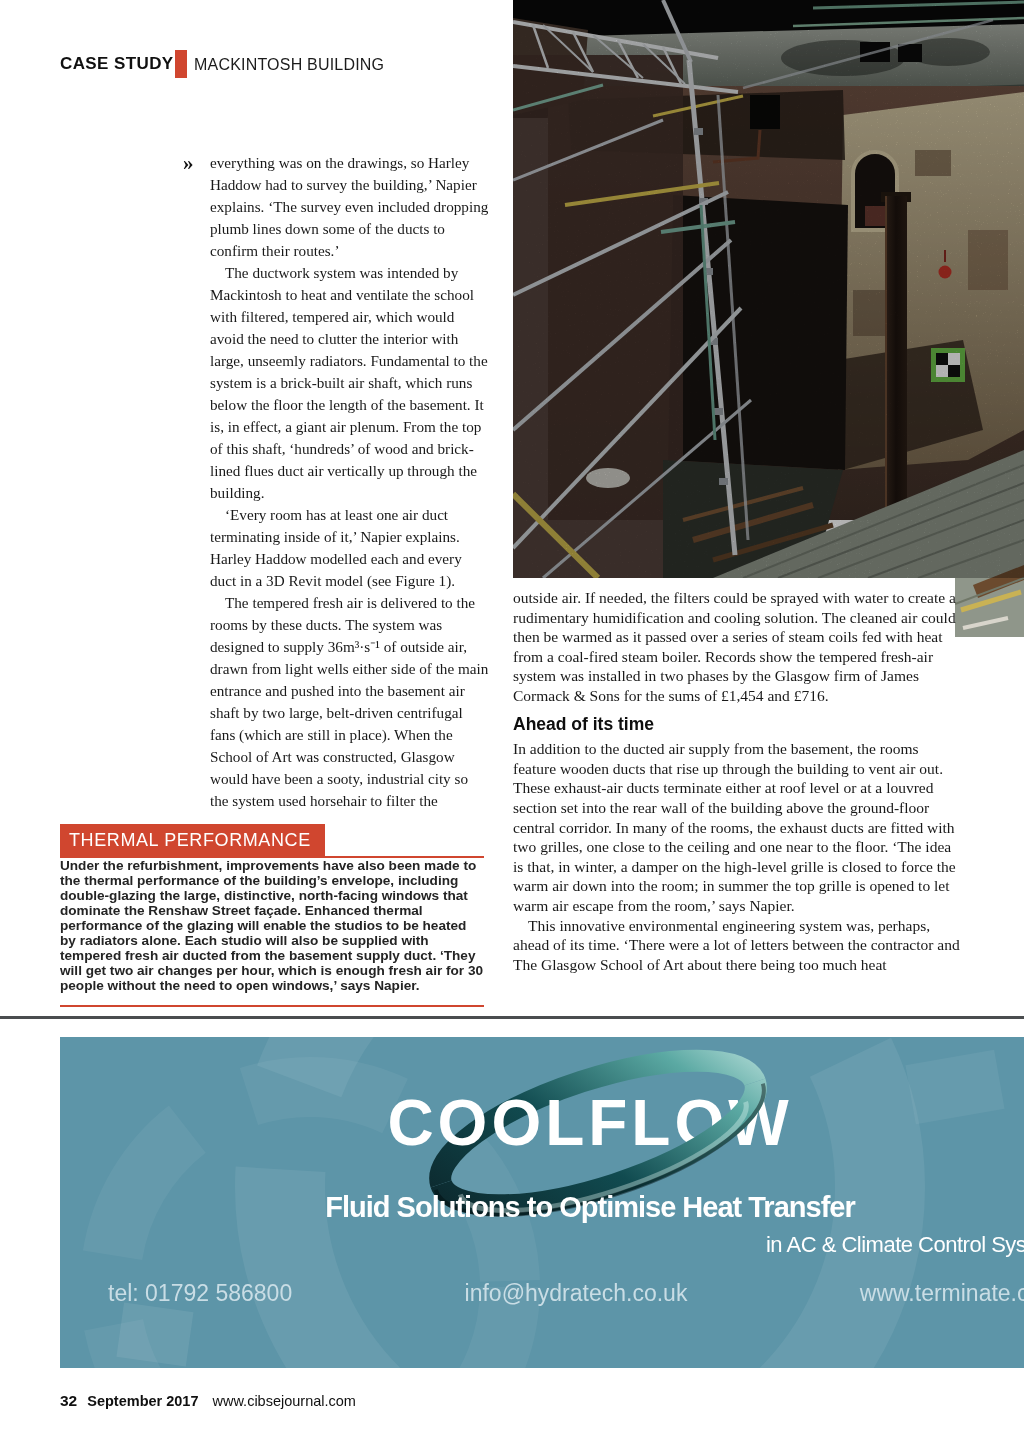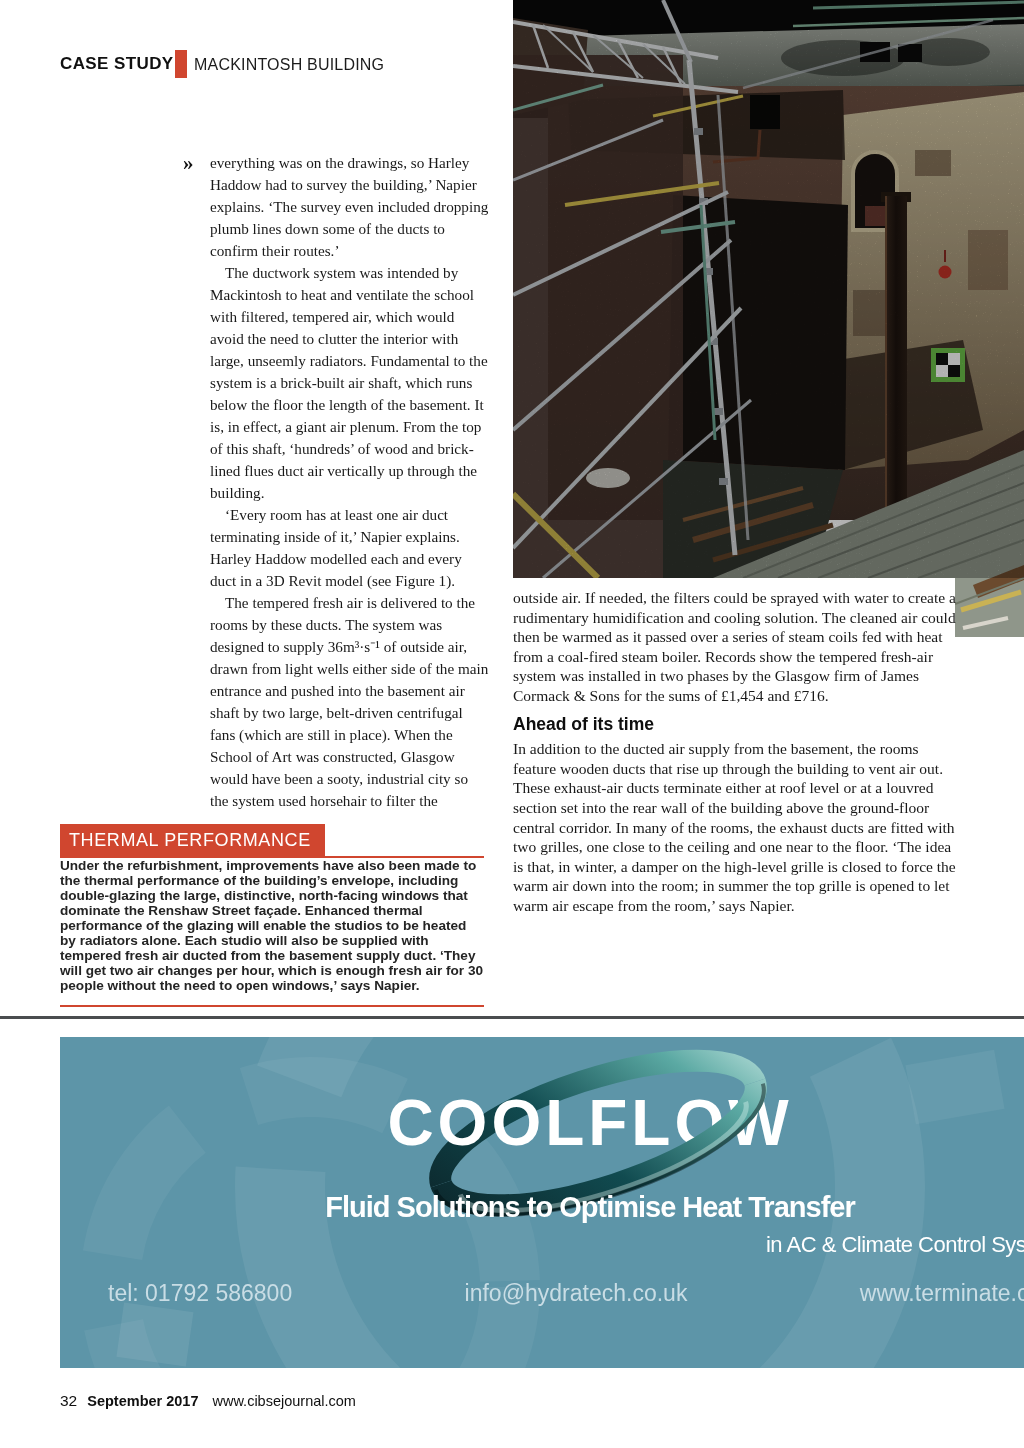--- a/index.html
+++ b/index.html
@@ -50,21 +50,21 @@
   .ad-headline{position:relative;text-align:center;color:#fff;font-weight:bold;font-size:29px;
       letter-spacing:-1px;margin-top:4px;z-index:4;}
   .ad-subheadline{position:relative;text-align:right;color:#fff;font-weight:normal;font-size:22px;
       letter-spacing:-.5px;margin-top:8px;z-index:4;}
   .ad-contact{position:relative;margin-top:22px;display:flex;justify-content:space-between;gap:36px;
       color:#c9dde5;font-size:23px;z-index:4;}
 
   
   .footer{position:absolute;left:60px;top:1392px;font-family:"Liberation Sans",sans-serif;
       font-size:14.5px;color:#101010;}
-  .footer .pageno{font-weight:normal;font-size:15.5px;}
+  .footer .pageno{font-weight:bold;font-size:15.5px;}
   .footer .issue{font-weight:bold;margin-left:10px;}
   .footer .site{margin-left:14px;}
 </style>
 </head>
 <body>
 
 <div class="page">
 
   <div class="kicker">CASE STUDY</div>
   <div class="kicker-bar"></div>
@@ -210,20 +210,21 @@
       <span class="thermal-title">THERMAL PERFORMANCE</span>
     </div>
     <div class="thermal-body">Under the refurbishment, improvements have also been made to the thermal performance of the building’s envelope, including double-glazing the large, distinctive, north-facing windows that dominate the Renshaw Street façade. Enhanced thermal performance of the glazing will enable the studios to be heated by radiators alone. Each studio will also be supplied with tempered fresh air ducted from the basement supply duct. ‘They will get two air changes per hour, which is enough fresh air for 30 people without the need to open windows,’ says Napier.</div>
     <div class="thermal-rule"></div>
   </div>
 
   <div class="col-right">
     <p>outside air. If needed, the filters could be sprayed with water to create a rudimentary humidification and cooling solution. The cleaned air could then be warmed as it passed over a series of steam coils fed with heat from a coal-fired steam boiler. Records show the tempered fresh-air system was installed in two phases by the Glasgow firm of James Cormack &amp; Sons for the sums of £1,454 and £716.</p>
     <div class="subhead">Ahead of its time</div>
     <p>In addition to the ducted air supply from the basement, the rooms feature wooden ducts that rise up through the building to vent air out. These exhaust-air ducts terminate either at roof level or at a louvred section set into the rear wall of the building above the ground-floor central corridor. In many of the rooms, the exhaust ducts are fitted with two grilles, one close to the ceiling and one near to the floor. ‘The idea is that, in winter, a damper on the high-level grille is closed to force the warm air down into the room; in summer the top grille is opened to let warm air escape from the room,’ says Napier.</p>
+    <p class="indent">This innovative environmental engineering system was, perhaps, ahead of its time. ‘There were a lot of letters between the contractor and The Glasgow School of Art about there being too much heat</p>
   </div>
 
   <div class="rule-grey"></div>
 
   <div class="ad">
     <svg class="ad-watermark" width="964" height="331" viewBox="0 0 964 331" xmlns="http://www.w3.org/2000/svg">
       <circle cx="520" cy="150" r="300" fill="none" stroke="rgba(255,255,255,0.07)" stroke-width="90" stroke-dasharray="260 90"></circle>
       <circle cx="250" cy="250" r="200" fill="none" stroke="rgba(255,255,255,0.05)" stroke-width="60" stroke-dasharray="150 70"></circle>
       <rect x="60" y="270" width="70" height="55" fill="rgba(255,255,255,0.08)" transform="rotate(8 95 297)"></rect>
       <rect x="850" y="20" width="90" height="60" fill="rgba(255,255,255,0.06)" transform="rotate(-10 895 50)"></rect>

